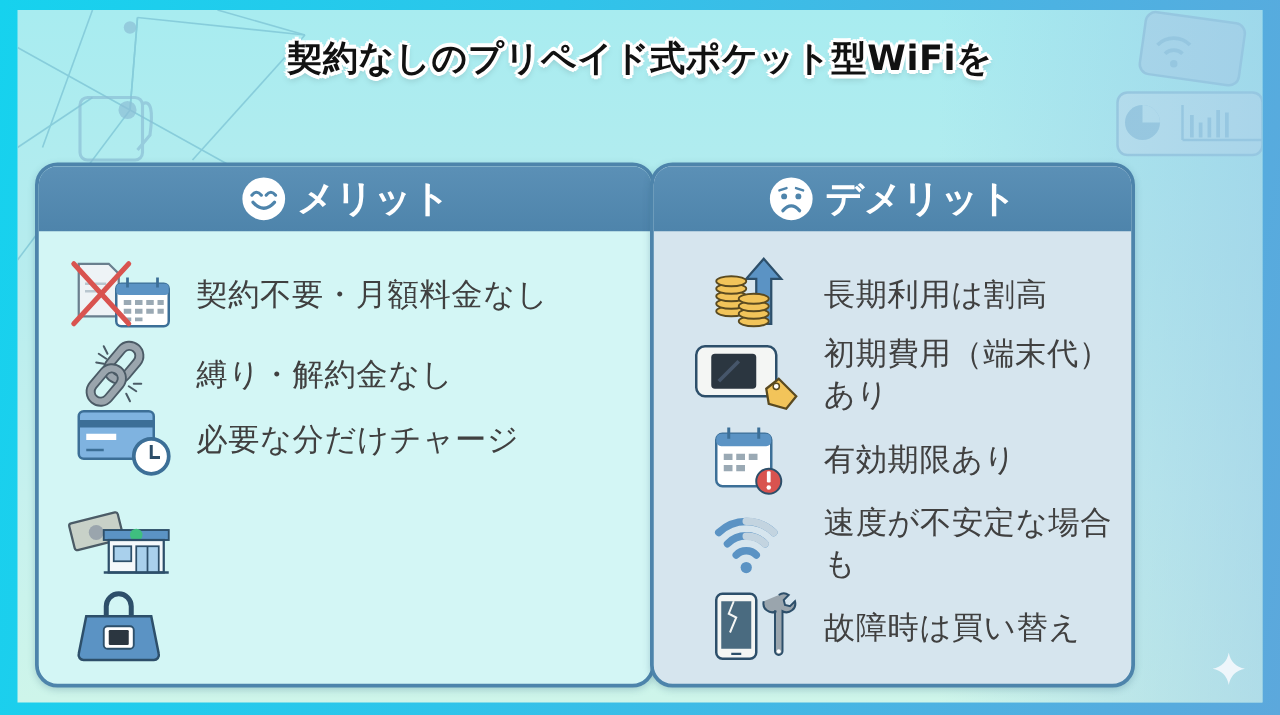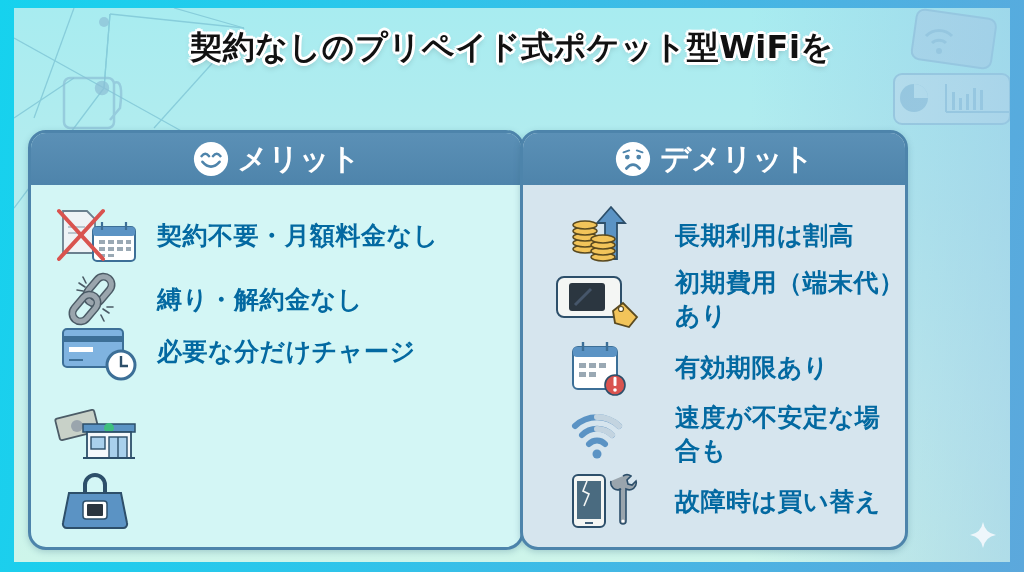--- a/index.html
+++ b/index.html
@@ -15,21 +15,21 @@
     overflow: hidden;
   }
   .canvas::after {
     content: ""; position: absolute; right: 0; top: 0; width: 260px; height: 100%;
     background: linear-gradient(90deg, rgba(170,215,235,0) 0%, rgba(150,200,230,0.55) 100%);
     pointer-events: none;
   }
   .bg-deco { position: absolute; left: 0; top: 0; width: 996px; height: 554px; }
   .title {
     position: absolute; left: 0; top: 14px; width: 996px; text-align: center;
-    font-weight: bold; font-size: 32px; line-height: 50px; color: #111;
+    font-weight: bold; font-size: 28px; line-height: 50px; color: #111;
     letter-spacing: 0.5px;
     text-shadow:
       3px 0 0 #fff, -3px 0 0 #fff, 0 3px 0 #fff, 0 -3px 0 #fff,
       2px 2px 0 #fff, -2px -2px 0 #fff, 2px -2px 0 #fff, -2px 2px 0 #fff,
       0 3px 6px rgba(0,0,0,0.25);
     z-index: 3;
   }
   .title div { display: block; }
   .panel {
     position: absolute; top: 122px; height: 420px;
@@ -44,25 +44,25 @@
     display: flex; align-items: center; justify-content: center; gap: 8px;
     color: #fff; font-weight: bold; font-size: 30px;
   }
   .face { width: 38px; height: 38px; }
   .rows { position: relative; }
   .row {
     position: absolute; left: 0; height: 60px; display: flex; align-items: center;
   }
   .row .ico { width: 92px; height: 60px; display: flex; align-items: center; justify-content: center; }
   .row .ico svg { width: 92px; height: 60px; }
-  .row .txt { font-weight: bold; font-size: 25px; color: #0369a1; letter-spacing: 0.5px; }
+  .row .txt { font-weight: normal; font-size: 25px; color: #404040; letter-spacing: 0.5px; }
   .panel.left .row { left: 18px; }
   .panel.left .row .txt { margin-left: 16px; }
   .panel.right .row { left: 28px; }
-  .panel.right .row .txt { margin-left: 32px; }
+  .panel.right .row .txt { margin-left: 16px; }
   .sparkle { position: absolute; right: 14px; bottom: 14px; width: 26px; height: 26px; z-index: 4; }
 </style>
 </head>
 <body>
 
 <div class="canvas">
 
   <svg class="bg-deco" viewBox="0 0 996 554">
     <g stroke="#7fc6d6" stroke-width="1.3" fill="none" opacity="0.8">
       <line x1="0" y1="30" x2="90" y2="80"></line>

